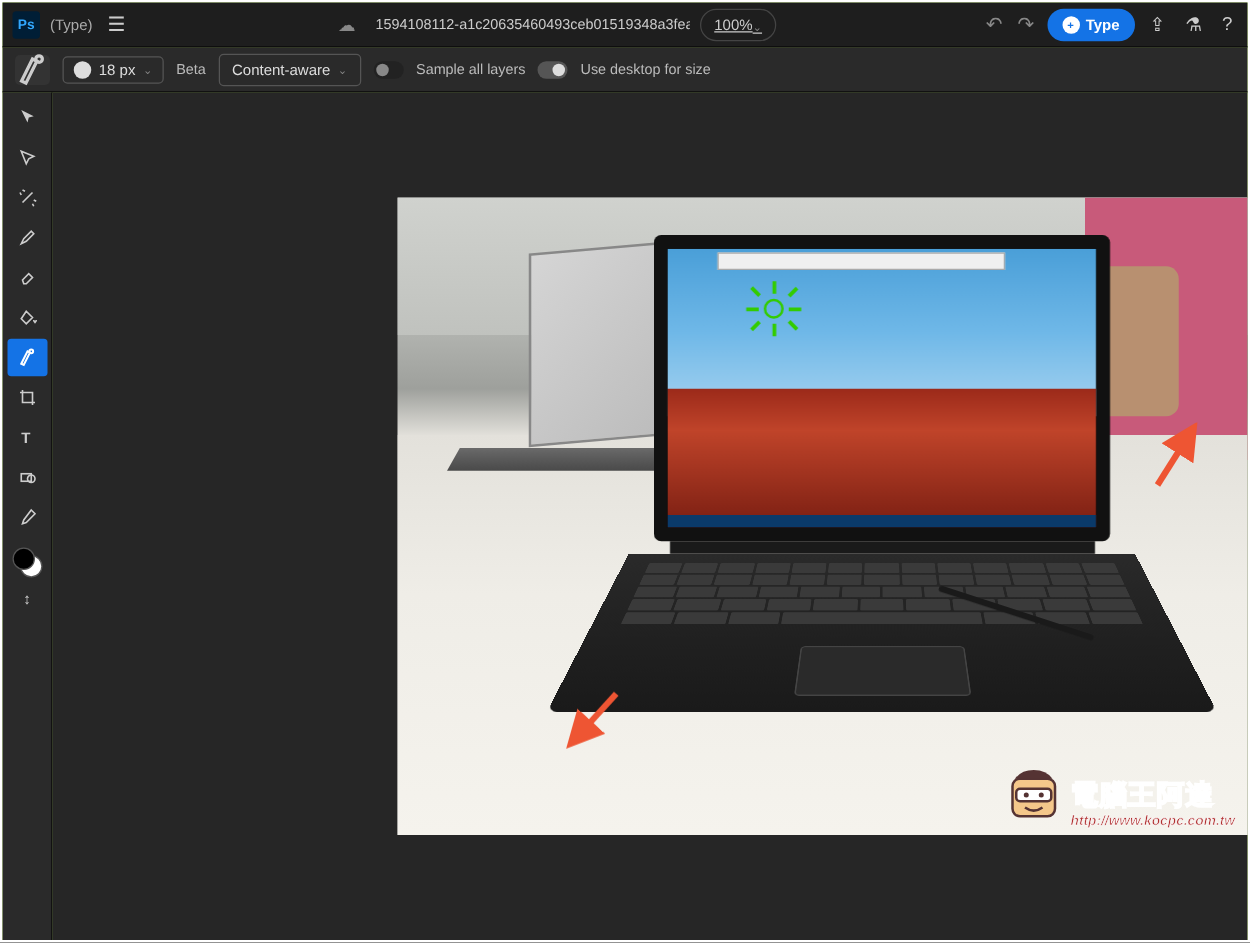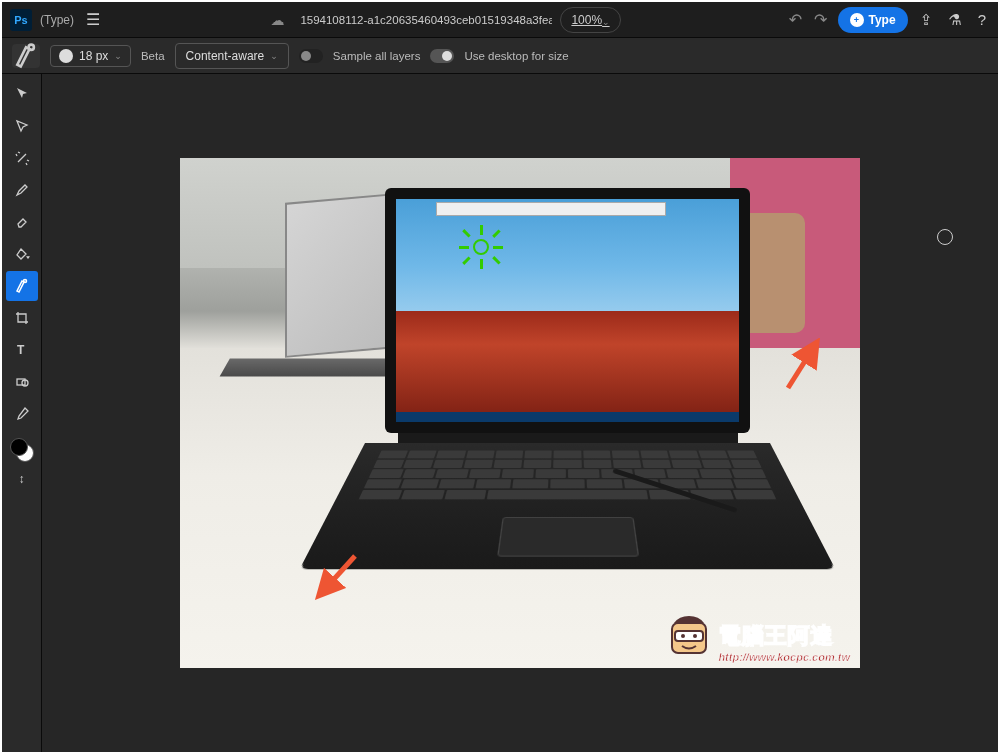--- a/index.html
+++ b/index.html
@@ -36,21 +36,21 @@
 .workspace { flex: 1; display: flex; }
 .toolbar { width: 40px; background: #2a2a2a; border-right: 1px solid #0a0a0a; display: flex; flex-direction: column; align-items: center; padding-top: 4px; gap: 0; }
 .tool { width: 32px; height: 30px; display: flex; align-items: center; justify-content: center; color: #ccc; cursor: pointer; border-radius: 3px; margin: 1px 0; }
 .tool.active { background: #1473e6; color: #fff; }
 .tool svg { width: 16px; height: 16px; }
 .color-swatch { width: 24px; height: 24px; position: relative; margin-top: 8px; }
 .color-swatch .bg { position: absolute; width: 18px; height: 18px; border-radius: 50%; background: #fff; bottom: 0; right: 0; border: 1px solid #555; }
 .color-swatch .fg { position: absolute; width: 18px; height: 18px; border-radius: 50%; background: #000; top: 0; left: 0; border: 1px solid #555; }
 .swap-ic { color: #ccc; font-size: 12px; margin-top: 10px; cursor: pointer; }
 
-.canvas-area { flex: 1; background: #262626; position: relative; display: flex; align-items: center; justify-content: center; }
+.canvas-area { flex: 1; background: #262626; position: relative; display: flex; align-items: center; justify-content: flex-end; }
 .canvas { width: 680px; height: 510px; background: linear-gradient(180deg,#c9cbc7 0%,#b8bab6 18%,#9ea09c 30%,#e8e6e0 38%,#f2f0ea 100%); position: relative; overflow: hidden; }
 
 
 .wall { position: absolute; top: 0; left: 0; right: 0; height: 110px; background: linear-gradient(180deg,#d0d2ce,#c0c2be); }
 .table-edge { position: absolute; bottom: 0; left: 0; right: 0; height: 320px; background: linear-gradient(180deg,#e3e1db 0%,#efede7 40%,#f5f3ed 100%); }
 .laptop2 { position: absolute; top: 40px; left: 105px; width: 110px; height: 155px; background: linear-gradient(135deg,#d5d5d5,#bcbcbc); transform: skewY(-5deg); border: 2px solid #888; }
 .laptop2-kb { position: absolute; top: 195px; left: 45px; width: 190px; height: 28px; background: linear-gradient(180deg,#6a6a6a,#4a4a4a); transform: perspective(200px) rotateX(50deg); }
 .person { position: absolute; top: 0; right: 0; width: 130px; height: 210px; background: #c85a7a; }
 .person-arm { position: absolute; top: 55px; right: 55px; width: 70px; height: 120px; background: #b89070; border-radius: 10px; }
 

